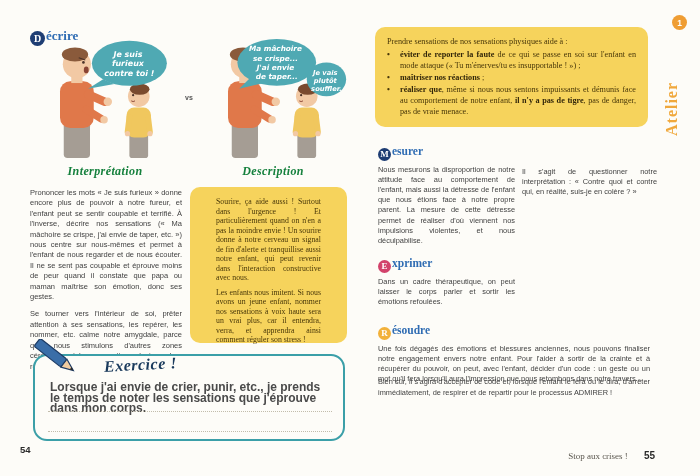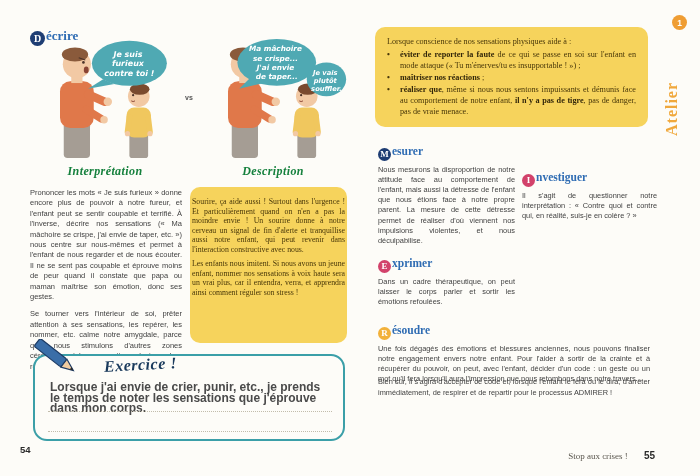--- a/index.html
+++ b/index.html
@@ -28,21 +28,21 @@
   .vs-label { width:18px; text-align:center; padding-top:56px; font:bold 7px "Liberation Sans",sans-serif; color:#555; }
   .captions { left:30px; top:164px; width:318px; display:flex; }
   .caption { width:150px; text-align:center; font:bold italic 12px "Liberation Serif", serif; color:#15803d; letter-spacing:0.4px; }
   .caption-spacer { width:18px; }
 
   .body-col { left:30px; top:188px; width:152px; font-size:7.5px; line-height:10.4px;
     color:#3f3f3f; text-align:justify; }
   .body-col p + p { margin-top:7px; }
 
   .tip-box { left:190px; top:187px; width:157px; height:156px; background:#f6d35c;
-    border-radius:10px; padding:10px 2px; font-family:"Liberation Serif", serif;
+    border-radius:10px; padding:10px 26px; font-family:"Liberation Serif", serif;
     font-size:7.8px; line-height:9.5px; color:#473608; text-align:justify; }
   .tip-box p + p { margin-top:5px; }
 
   .exercise-box { left:33px; top:354px; width:312px; height:87px; border:2px solid #3b9fa8;
     border-radius:14px; background:#fdfcf8; }
   .pencil { left:32px; top:339px; }
   .ex-title { left:104px; top:356px; font:bold italic 16px "Liberation Serif", serif;
     color:#1a3a5c; transform:rotate(-3deg); letter-spacing:0.5px; }
   .ex-prompt { left:50px; top:382px; width:282px; font-weight:bold; font-size:12px;
     line-height:10.5px; color:#4a4a4a; }
@@ -210,42 +210,41 @@
     </g>
   </svg>
   <div class="abs ex-title">Exercice !</div>
   <div class="abs ex-prompt">Lorsque j'ai envie de crier, punir, etc., je prends le temps de noter les sensations que j'éprouve dans mon corps.</div>
   <div class="abs answer-line line-1"></div>
   <div class="abs answer-line line-2"></div>
 
   <div class="abs pagenum-left">54</div>
 
   <div class="abs awareness-box">
-    <div class="intro">Lorsque conscience de nos sensations physiques aide à :</div>
+    <div class="intro">Prendre sensations de nos sensations physiques aide à :</div>
     <div class="bullet">
       <span class="marker">•</span>
       <span class="btext"><b>éviter de reporter la faute</b><span> de ce qui se passe en soi sur l'enfant en mode attaque (« Tu m'énerves/tu es insupportable ! ») ;</span></span>
     </div>
     <div class="bullet">
       <span class="marker">•</span>
       <span class="btext"><b>maîtriser nos réactions</b><span> ;</span></span>
     </div>
     <div class="bullet">
       <span class="marker">•</span>
       <span class="btext"><b>réaliser que</b><span>, même si nous nous sentons impuissants et démunis face au comportement de notre enfant, </span><b>il n'y a pas de tigre</b><span>, pas de danger, pas de vraie menace.</span></span>
     </div>
   </div>
 
   <div class="abs sec-mesurer">
     <div class="sec-head"><span class="sec-circle c-navy">M</span><span class="sec-rest">esurer</span></div>
     <div class="sec-body">Nous mesurons la disproportion de notre attitude face au comportement de l'enfant, mais aussi la détresse de l'enfant que nous étions face à notre propre parent. La mesure de cette détresse permet de réaliser d'où viennent nos impulsions violentes, et nous déculpabilise.</div>
   </div>
 
   <div class="abs sec-investiguer">
-    <div class="sec-head"><span class="sec-circle c-pink">I</span><span class="sec-rest">nvestiguer</span></div>
     <div class="sec-body">Il s'agit de questionner notre interprétation : « Contre quoi et contre qui, en réalité, suis-je en colère ? »</div>
   </div>
 
   <div class="abs sec-exprimer">
     <div class="sec-head"><span class="sec-circle c-pink">E</span><span class="sec-rest">xprimer</span></div>
     <div class="sec-body">Dans un cadre thérapeutique, on peut laisser le corps parler et sortir les émotions refoulées.</div>
   </div>
 
 
   <div class="abs sec-resoudre">

